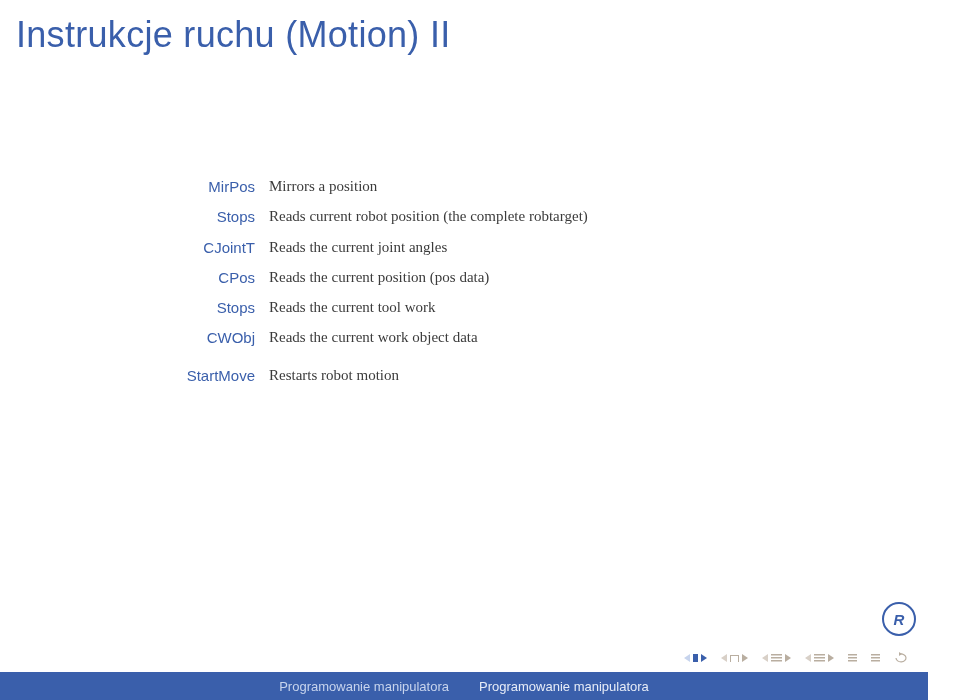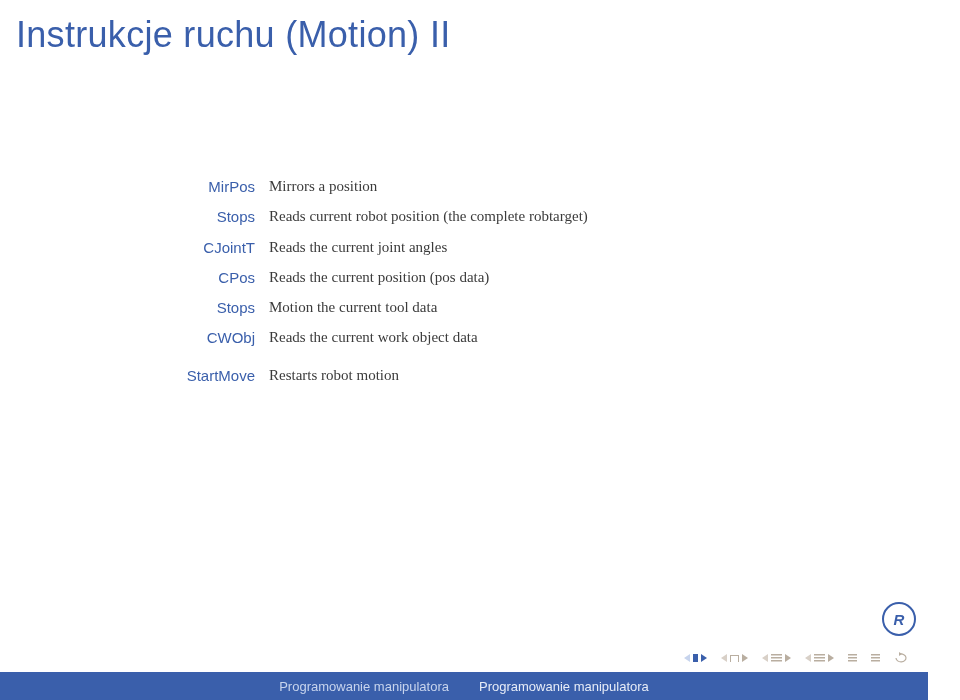--- a/index.html
+++ b/index.html
@@ -149,21 +149,21 @@
     <div class="row">
       <div class="term">CJointT</div>
       <div class="desc">Reads the current joint angles</div>
     </div>
     <div class="row">
       <div class="term">CPos</div>
       <div class="desc">Reads the current position (pos data)</div>
     </div>
     <div class="row">
       <div class="term">Stops</div>
-      <div class="desc">Motion the current tool data</div>
+      <div class="desc">Reads the current tool work</div>
     </div>
     <div class="row">
       <div class="term">CWObj</div>
       <div class="desc">Reads the current work object data</div>
     </div>
     <div class="row">
     </div>
     <div class="row">
       <div class="term">StartMove</div>
       <div class="desc">Restarts robot motion</div>

